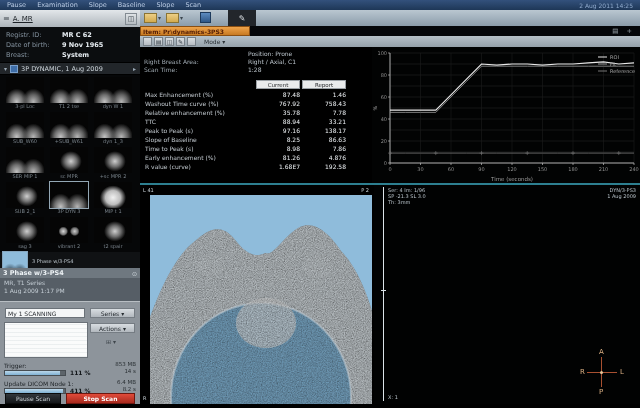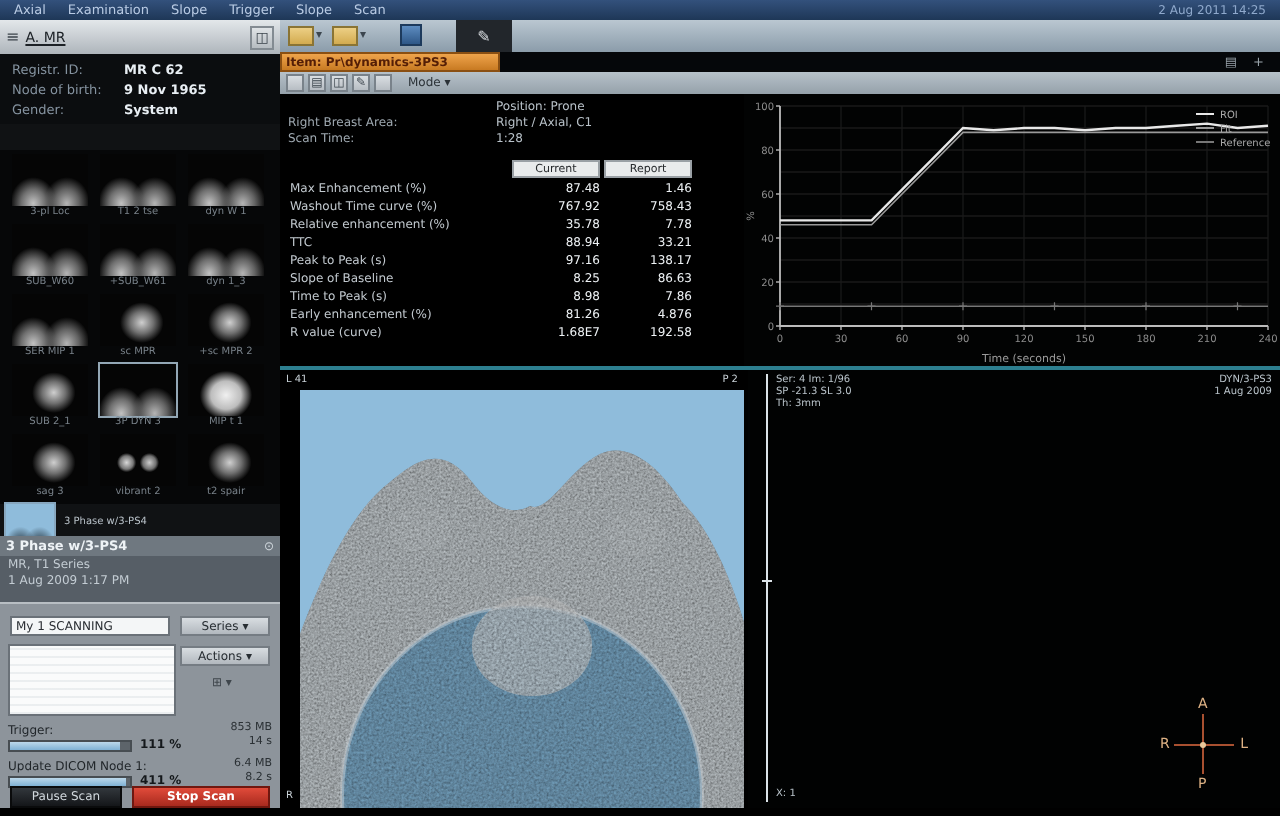--- a/index.html
+++ b/index.html
@@ -116,48 +116,54 @@
   .compass .lin-h{position:absolute;left:7px;top:24px;width:30px;height:1px;background:#a85030;}
   .compass .dot{position:absolute;left:20px;top:23px;width:3px;height:3px;background:#e8c79a;border-radius:50%;}
 </style>
 </head>
 <body>
 
 <div id="screen">
 
   <div id="menubar" class="abs">
 
-  <span class="mitem">Axial</span>
+  <span class="mitem">Pause</span>
       <span class="mitem">Examination</span>
       <span class="mitem">Slope</span>
-      <span class="mitem">Trigger</span>
+      <span class="mitem">Baseline</span>
       <span class="mitem">Slope</span>
       <span class="mitem">Scan</span>
       <span class="mdate">2 Aug 2011 14:25</span>
     </div>
 
   <div id="sidebar" class="abs">
     <div class="sb-header abs">
       <span class="hicon">≡</span>
       <span class="htitle">A. MR</span>
       <span class="hbtn">◫</span>
     </div>
     <div class="sb-patient abs">
       <div class="prow">
         <span class="plabel">Registr. ID:</span>
         <span class="pvalue">MR C 62</span>
       </div>
       <div class="prow">
-        <span class="plabel">Node of birth:</span>
+        <span class="plabel">Date of birth:</span>
         <span class="pvalue">9 Nov 1965</span>
       </div>
       <div class="prow">
-        <span class="plabel">Gender:</span>
+        <span class="plabel">Breast:</span>
         <span class="pvalue">System</span>
       </div>
+    </div>
+    <div class="sb-series abs">
+      <span class="caret">▾</span>
+      <span class="film"></span>
+      <span class="slabel">3P DYNAMIC, 1 Aug 2009</span>
+      <span class="caret">▸</span>
     </div>
     <div class="sb-thumbs abs" id="thumbGrid">
         <div class="thumb">
           <div class="thumb-img"></div>
           <div class="tcap">3-pl Loc</div>
         </div>
         <div class="thumb">
           <div class="thumb-img"></div>
           <div class="tcap">T1 2 tse</div>
         </div>

